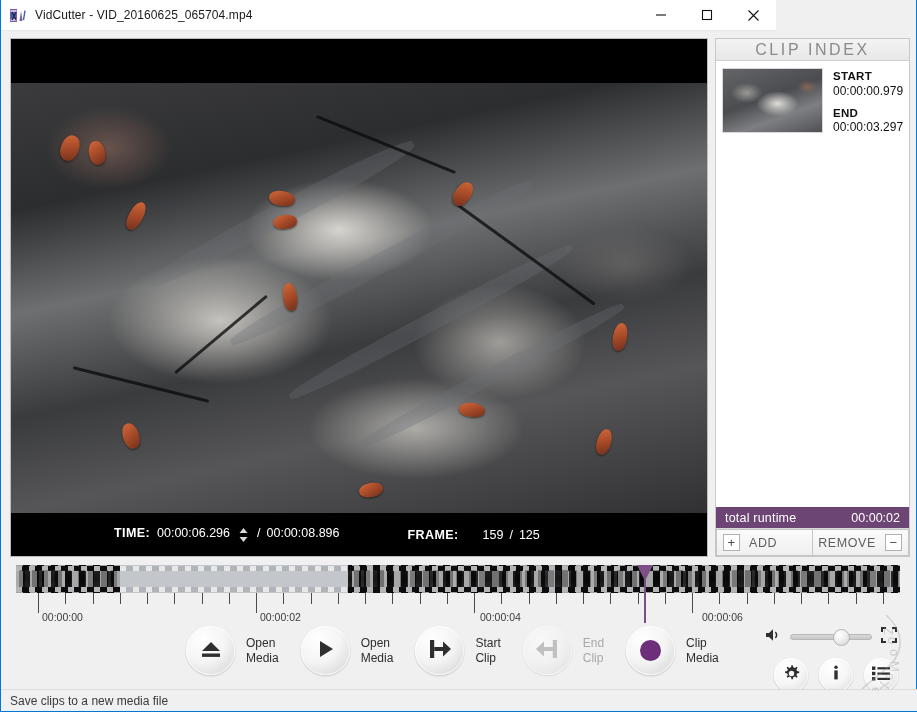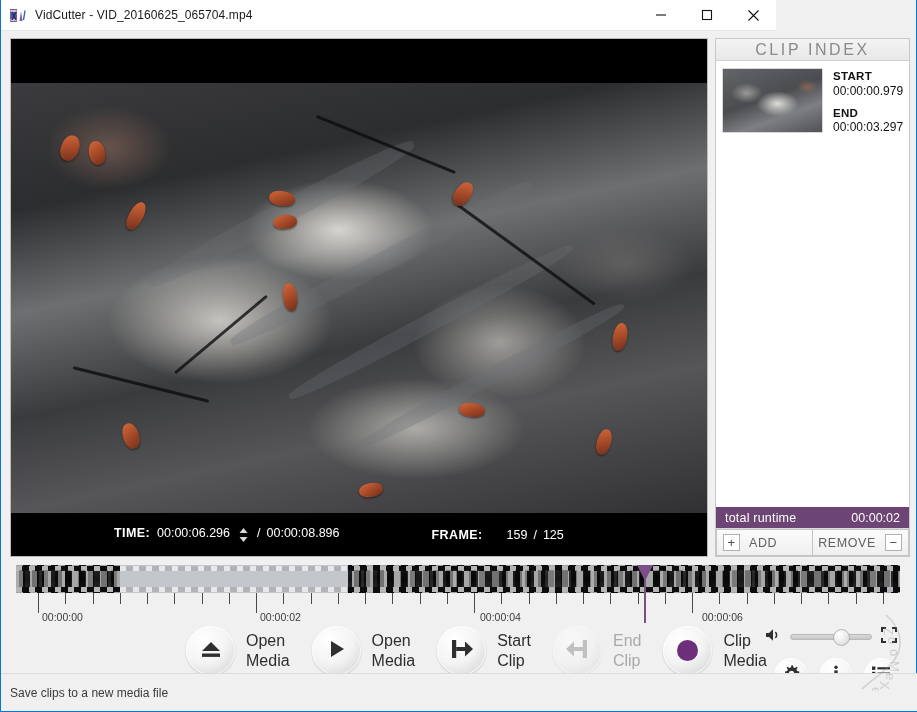--- a/index.html
+++ b/index.html
@@ -98,21 +98,21 @@
   }
   .vi-label { font-weight: bold; letter-spacing: .4px; }
   .vi-value { font-weight: normal; }
   .time-group { display: flex; align-items: flex-start; margin-left: 103px; }
   .time-group .vi-label { margin-right: 7px; }
   .spinner {
     display: inline-flex; flex-direction: column; align-items: center;
     margin: 0 8px; line-height: 0;
   }
   .spinner svg { display: block; }
-  .frame-group { display: flex; align-items: center; margin-left: 92px; }
+  .frame-group { display: flex; align-items: center; margin-left: 68px; }
   .frame-group .vi-label { margin-right: 24px; }
   .fsep { margin: 0 6px; }
 
   
   .clip-panel {
     position: absolute; left: 714px; top: 38px;
     width: 195px; height: 519px;
     background: #ffffff;
     border: 1px solid #c8c8c8;
     display: flex; flex-direction: column;
@@ -271,21 +271,21 @@
   }
   .round {
     width: 49px; height: 49px; border-radius: 50%;
     background: radial-gradient(circle at 35% 28%, #ffffff 0%, #f4f4f4 48%, #dcdcdc 82%, #cfcfcf 100%);
     box-shadow: 0 1px 2px rgba(0,0,0,.18), inset 0 0 0 1px rgba(255,255,255,.7);
     display: flex; align-items: center; justify-content: center;
     flex: 0 0 auto;
   }
   .round.disabled { opacity: .55; }
   .action-label {
-    margin-left: 11px; font-size: 16px; line-height: 1.22;
+    margin-left: 11px; font-size: 12px; line-height: 1.22;
     color: #2e2e2e;
   }
   .action-label.dim { color: #a9a9a9; }
   .action-label.accent { color: #2e2e2e; }
   .action-label span { display: block; }
   .dot-purple { width: 21px; height: 21px; border-radius: 50%; background: #6d2e7a; }
 
   .right-controls { position: absolute; left: 763px; top: 3px; }
   .volume-row { display: flex; align-items: center; height: 24px; }
   .slider-track {
@@ -309,21 +309,21 @@
     background: radial-gradient(circle at 35% 28%, #ffffff 0%, #f6f6f6 50%, #e2e2e2 85%, #d6d6d6 100%);
     box-shadow: 0 1px 2px rgba(0,0,0,.16), inset 0 0 0 1px rgba(255,255,255,.7);
     display: flex; align-items: center; justify-content: center;
     margin-right: 11px;
   }
   .icon-round:last-child { margin-right: 0; }
 
   
   .statusbar {
     position: absolute; left: 0; bottom: 0;
-    width: 917px; height: 38px;
+    width: 917px; height: 22px;
     background: #f0f0f0;
     border-top: 1px solid #dcdcdc;
     display: flex; align-items: center;
     padding-left: 9px;
     font-size: 12px; color: #3a3a3a;
   }
 
   
   .watermark {
     position: absolute; right: 4px; bottom: 20px;

